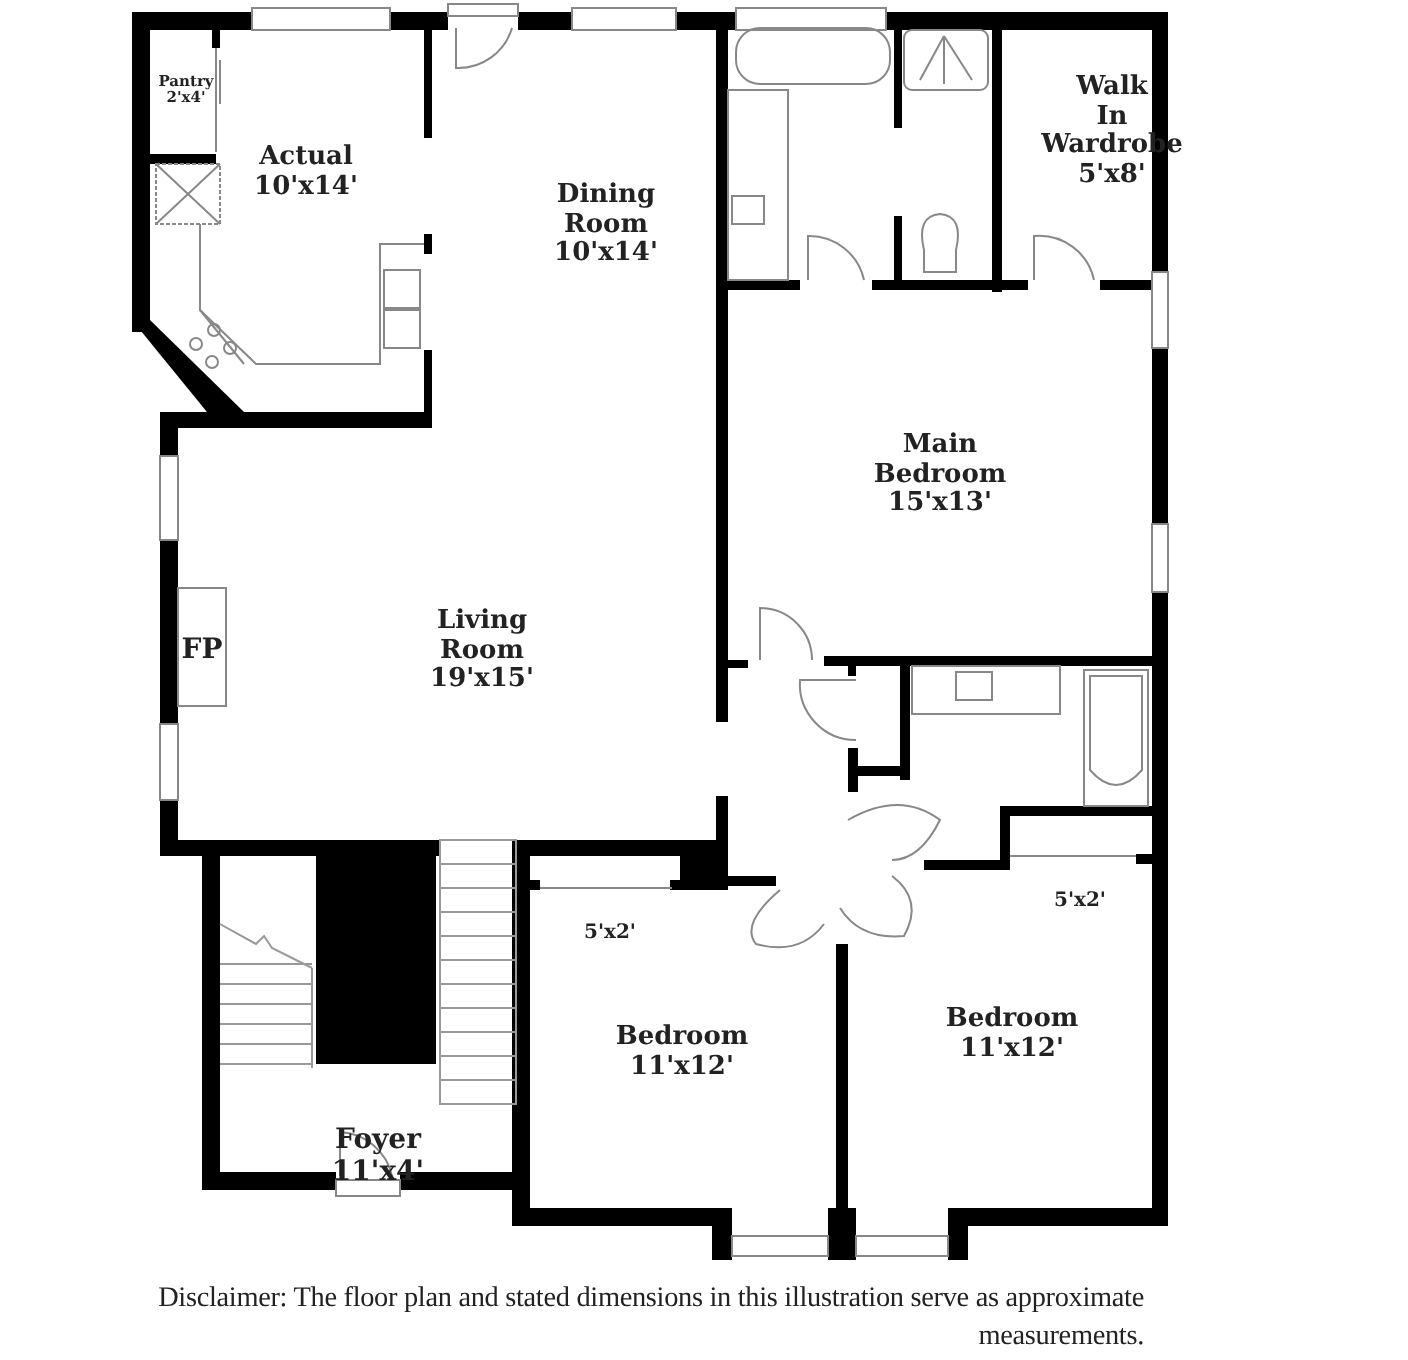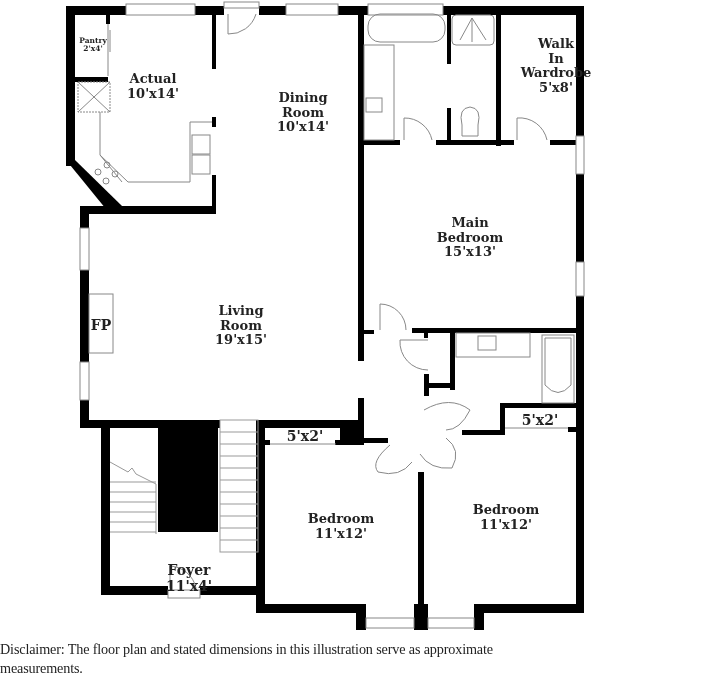--- a/index.html
+++ b/index.html
@@ -6,24 +6,24 @@
     body { width: 704px; height: 680px; position: relative; overflow: hidden; font-family: "DejaVu Serif", serif; }
     #plan { position: absolute; left: 0; top: 0; width: 704px; height: 640px; }
     .wall { fill: #000000; }
     .thin { fill: none; stroke: #888888; stroke-width: 1; }
     .win { fill: #ffffff; stroke: #888888; stroke-width: 1; }
     .door-leaf { fill: #ffffff; stroke: #888888; stroke-width: 1; }
     .stair { stroke: #999999; stroke-width: 1; fill: none; }
     .label { position: absolute; text-align: center; font-family: "DejaVu Serif", serif; font-weight: bold; color: #222222; line-height: 1.12; white-space: nowrap; transform: translateX(-50%); }
     .label.lg { font-size: 13px; }
     .label.md { font-size: 14px; }
-    .label.sm { font-size: 14px; }
+    .label.sm { font-size: 10px; margin-top: 32px; }
     .label.xs { font-size: 7.5px; }
     .label span { display: block; }
-    #disclaimer { position: absolute; left: 0; top: 640px; width: 572px; text-align: left; font-family: "Liberation Serif", serif; font-size: 14.2px; color: #222222; line-height: 19px; letter-spacing: -0.15px; }
+    #disclaimer { position: absolute; left: 0; top: 640px; width: 572px; text-align: right; font-family: "Liberation Serif", serif; font-size: 14.2px; color: #222222; line-height: 19px; letter-spacing: -0.15px; }
     #disclaimer span { display: block; }
   </style>
 </head>
 <body>
 
 <svg id="plan" viewBox="0 0 704 640" xmlns="http://www.w3.org/2000/svg">
 
   <g>
 
     <rect class="wall" x="66" y="6" width="60" height="9"></rect>

